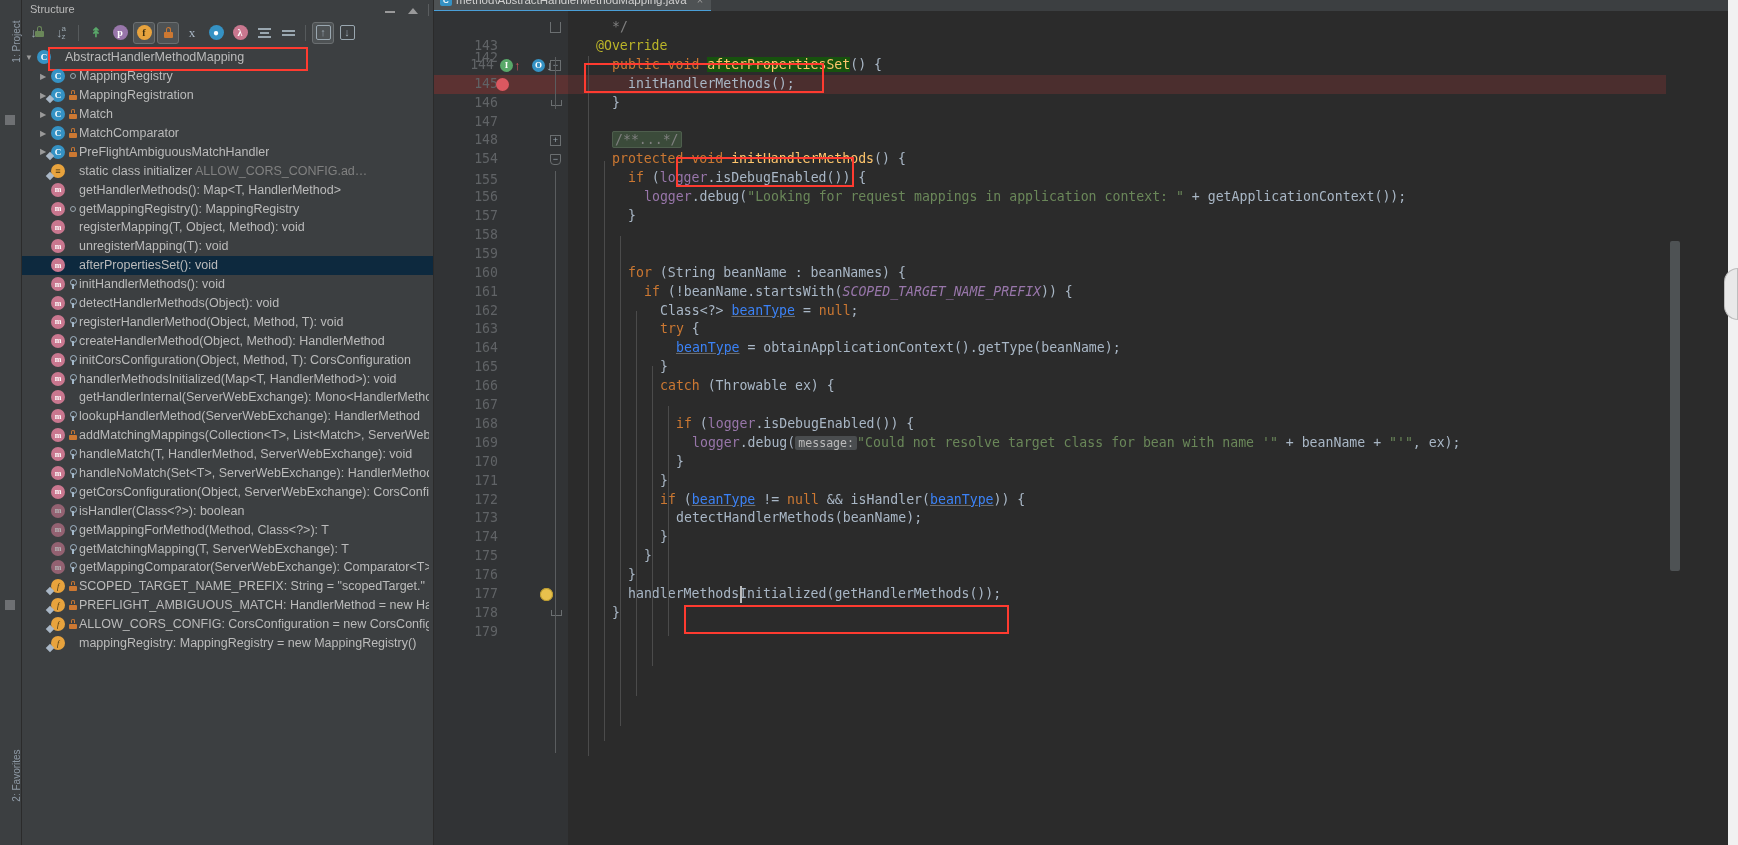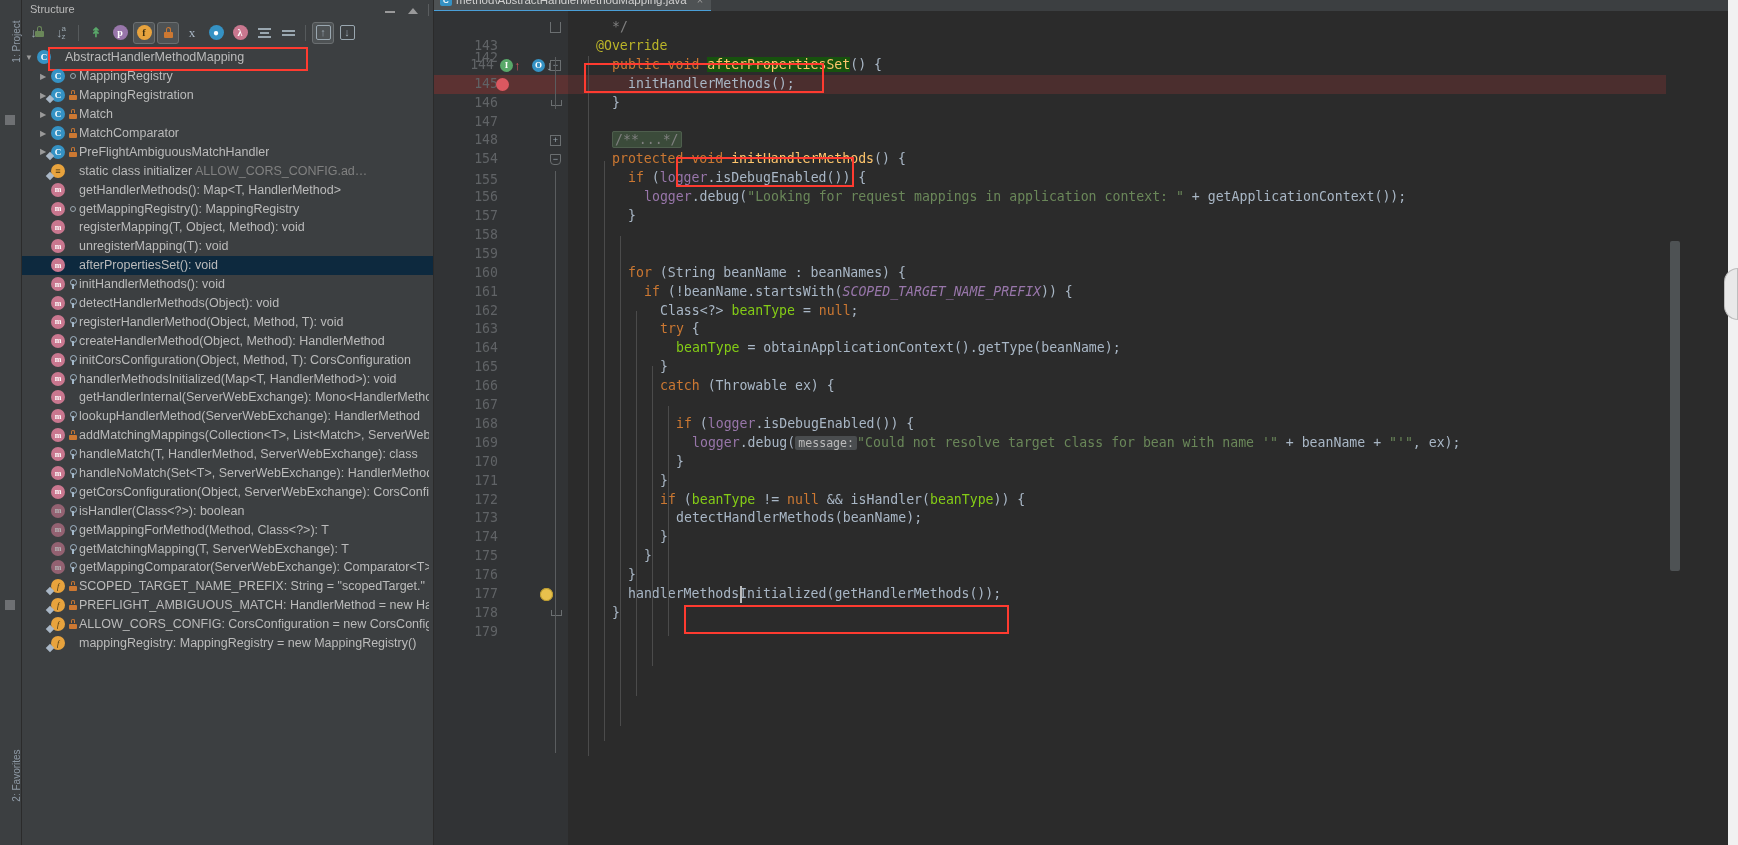--- a/index.html
+++ b/index.html
@@ -239,21 +239,21 @@
     color: #606366; font-family: "DejaVu Sans Mono", monospace;
     font-size: 13.2px; line-height: 18.9px; height: 18.9px;
   }
   .code { color: #a9b7c6; }
   .kw  { color: #cc7832; }
   .ann { color: #bbb529; }
   .str { color: #6a8759; }
   .cmt { color: #808080; }
   .fld { color: #9876aa; }
   .sfld{ color: #9876aa; font-style: italic; }
-  .loc { color: #84cc16; text-decoration-color: #6b6b6b; }
+  .loc { color: #3b82f6; text-decoration: underline; text-decoration-color: #6b6b6b; }
   .hl-green { background: #17520e; color: #ffc66d; }
   .inlay {
     background: #4a4d4f; color: #bbbbbb; border-radius: 2px;
     padding: 0 3px; font-size: 11.6px;
   }
   .fold-ph {
     background: #3b4b3a; color: #808080; border: 1px solid #4e5e4d;
     border-radius: 2px; padding: 0 2px;
   }
   .exec-line {
@@ -632,21 +632,21 @@
           <span class="node-text">addMatchingMappings(Collection&lt;T&gt;, List&lt;Match&gt;, ServerWebExch…</span>
         </div>
         <div class="tree-row">
           <span class="twisty" style="margin-left: 14px;"></span>
           <span class="node-ico">
             <span class="ic-method">m</span>
           </span>
           <span class="node-mod">
             <span class="mod-pub"></span>
           </span>
-          <span class="node-text">handleMatch(T, HandlerMethod, ServerWebExchange): class</span>
+          <span class="node-text">handleMatch(T, HandlerMethod, ServerWebExchange): void</span>
         </div>
         <div class="tree-row">
           <span class="twisty" style="margin-left: 14px;"></span>
           <span class="node-ico">
             <span class="ic-method">m</span>
           </span>
           <span class="node-mod">
             <span class="mod-pub"></span>
           </span>
           <span class="node-text">handleNoMatch(Set&lt;T&gt;, ServerWebExchange): HandlerMethod</span>

